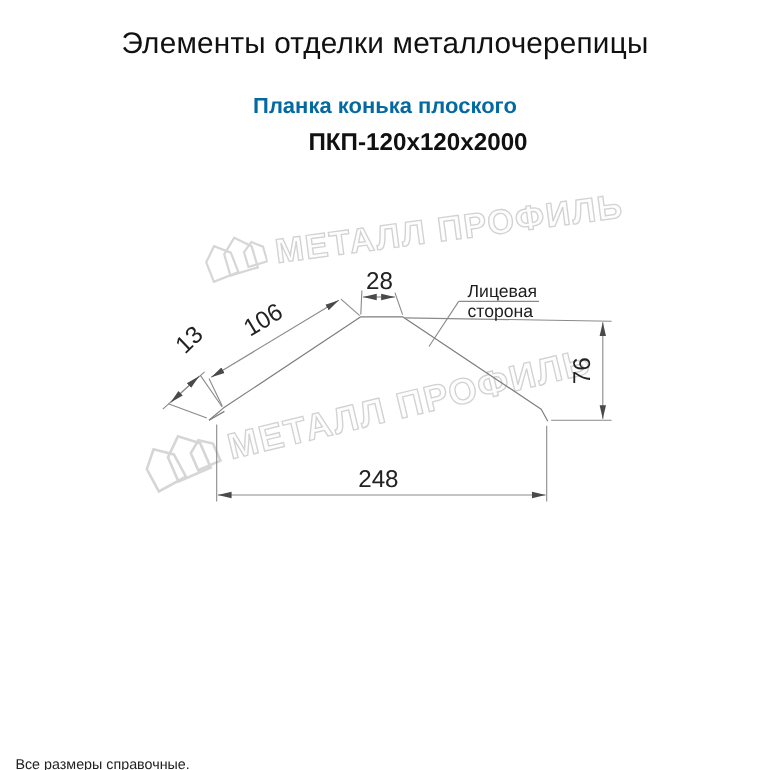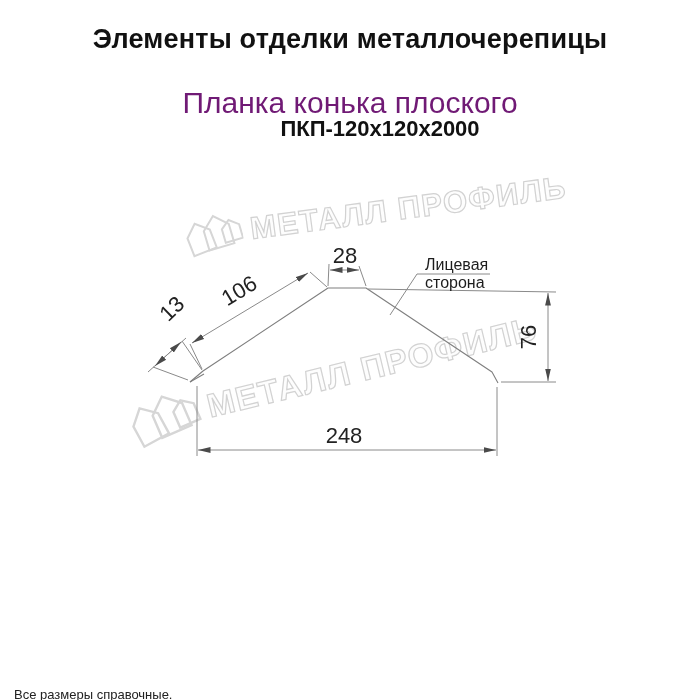--- a/index.html
+++ b/index.html
@@ -2,25 +2,25 @@
 <html><head>
 <meta charset="utf-8">
 <style>
   html,body{margin:0;padding:0;background:#fff;}
   .page{
     position:relative;width:700px;height:700px;background:#ffffff;overflow:hidden;
     font-family:"Liberation Sans",sans-serif;color:#1a1a1a;
   }
   .title{
     position:absolute;left:0;top:24px;width:700px;text-align:center;
-    font-size:27px;font-weight:bold;letter-spacing:.2px;color:#111;
+    font-size:27px;font-weight:normal;letter-spacing:.2px;color:#111;
   }
   .subtitle{
     position:absolute;left:0;top:86px;width:700px;text-align:center;
-    font-size:30px;font-weight:normal;color:#701a75;
+    font-size:20px;font-weight:bold;color:#0369a1;
   }
   .product-code{
     position:absolute;left:0;top:116px;width:700px;text-align:center;
     font-size:22px;font-weight:bold;color:#111;margin-left:30px;
   }
   .watermark{
     position:absolute;display:flex;align-items:center;gap:8px;
     transform-origin:left center;pointer-events:none;
   }
   .watermark .wm-text{

